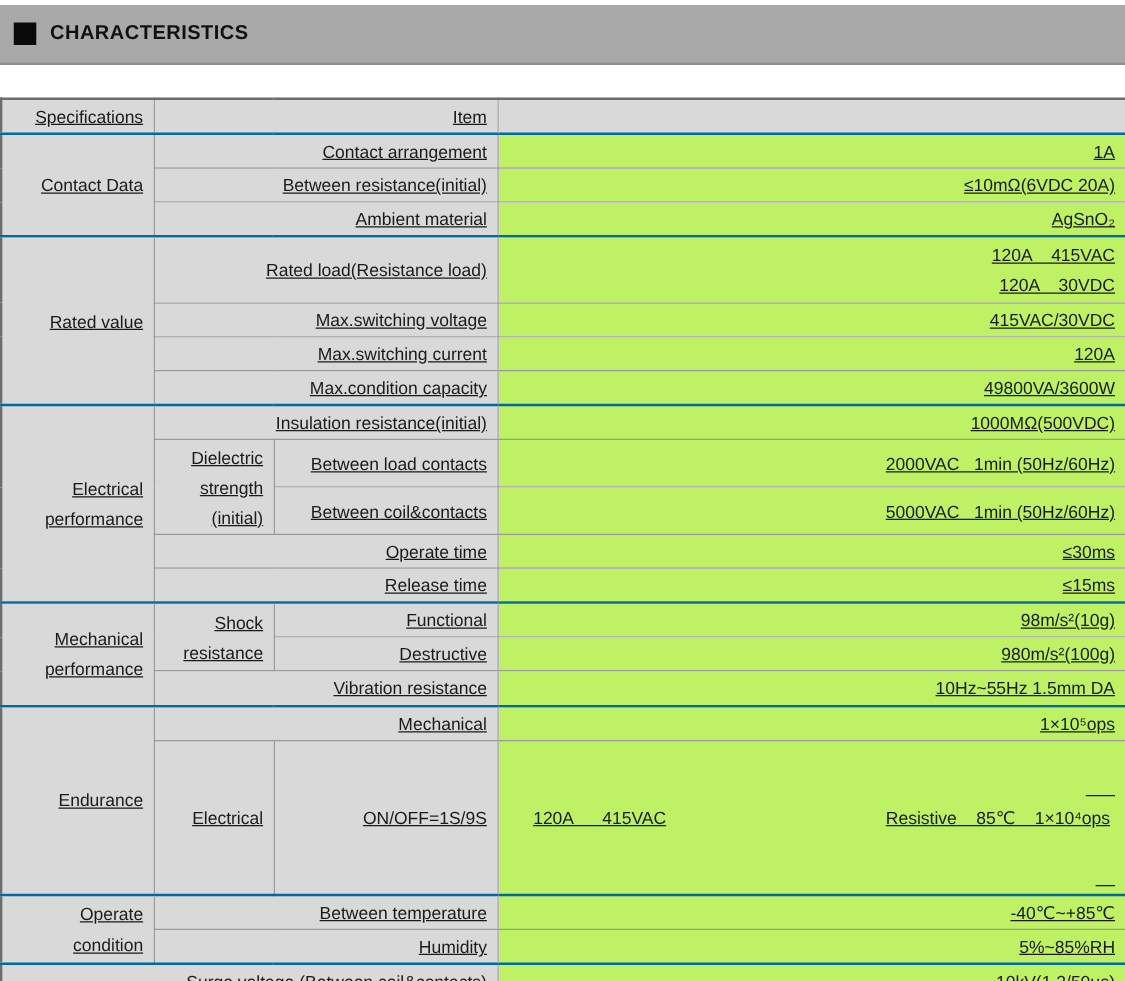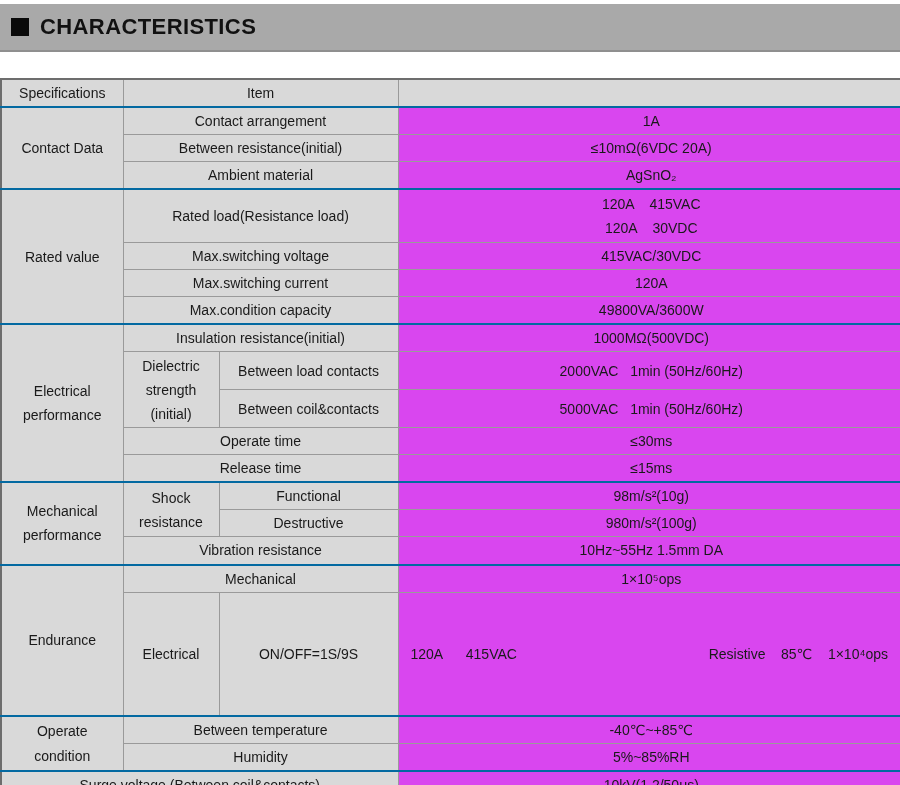--- a/index.html
+++ b/index.html
@@ -8,33 +8,34 @@
     font-family:"Liberation Sans","DejaVu Sans",sans-serif;
     font-size:14px;overflow:hidden;
   }
   
   .band{
     margin-top:4px;height:48px;background:#a9a9a9;
     display:flex;align-items:center;padding-left:11px;box-sizing:border-box;
     border-bottom:2px solid #8f8f8f;
   }
   .band .sq{width:18px;height:18px;background:#0a0a0a;margin-right:11px;flex:0 0 auto;}
-  .band h1{margin:0;font-size:22px;font-weight:bold;letter-spacing:.4px;color:#111;}
+  .band h1{margin:0;font-size:16px;font-weight:bold;letter-spacing:.4px;color:#111;}
 
   
   table.spec{
     border-collapse:collapse;table-layout:fixed;width:900px;margin-top:26px;
     border:2px solid #6d6d6d;font-size:14px;
   }
   .spec td{
-    border:1px solid #9a9a9a;padding:1px 8px;vertical-align:middle;text-align:center;
+    border:1px solid #9a9a9a;padding:1px 8px;vertical-align:middle;text-align:right;
     overflow:hidden;
+    text-decoration:underline;
   }
   .spec td.lab{background:#d9d9d9;line-height:1.72;}
-  .spec td.val{background:#d946ef;white-space:pre-wrap;padding-left:12px;line-height:1.72;}
+  .spec td.val{background:#bef264;white-space:pre-wrap;padding-left:28px;line-height:1.72;}
   .spec tr.sec td{border-top:2px solid #0369a1;}
   .h26{height:26px}.h27{height:27px}.h38{height:38px}.h53{height:53px}
   .val .vflex{display:flex;justify-content:space-between;align-items:center;white-space:pre;padding-right:4px;}
 </style>
 </head>
 <body>
 
 <div class="band">
   <span class="sq"></span>
   <h1>CHARACTERISTICS</h1>

